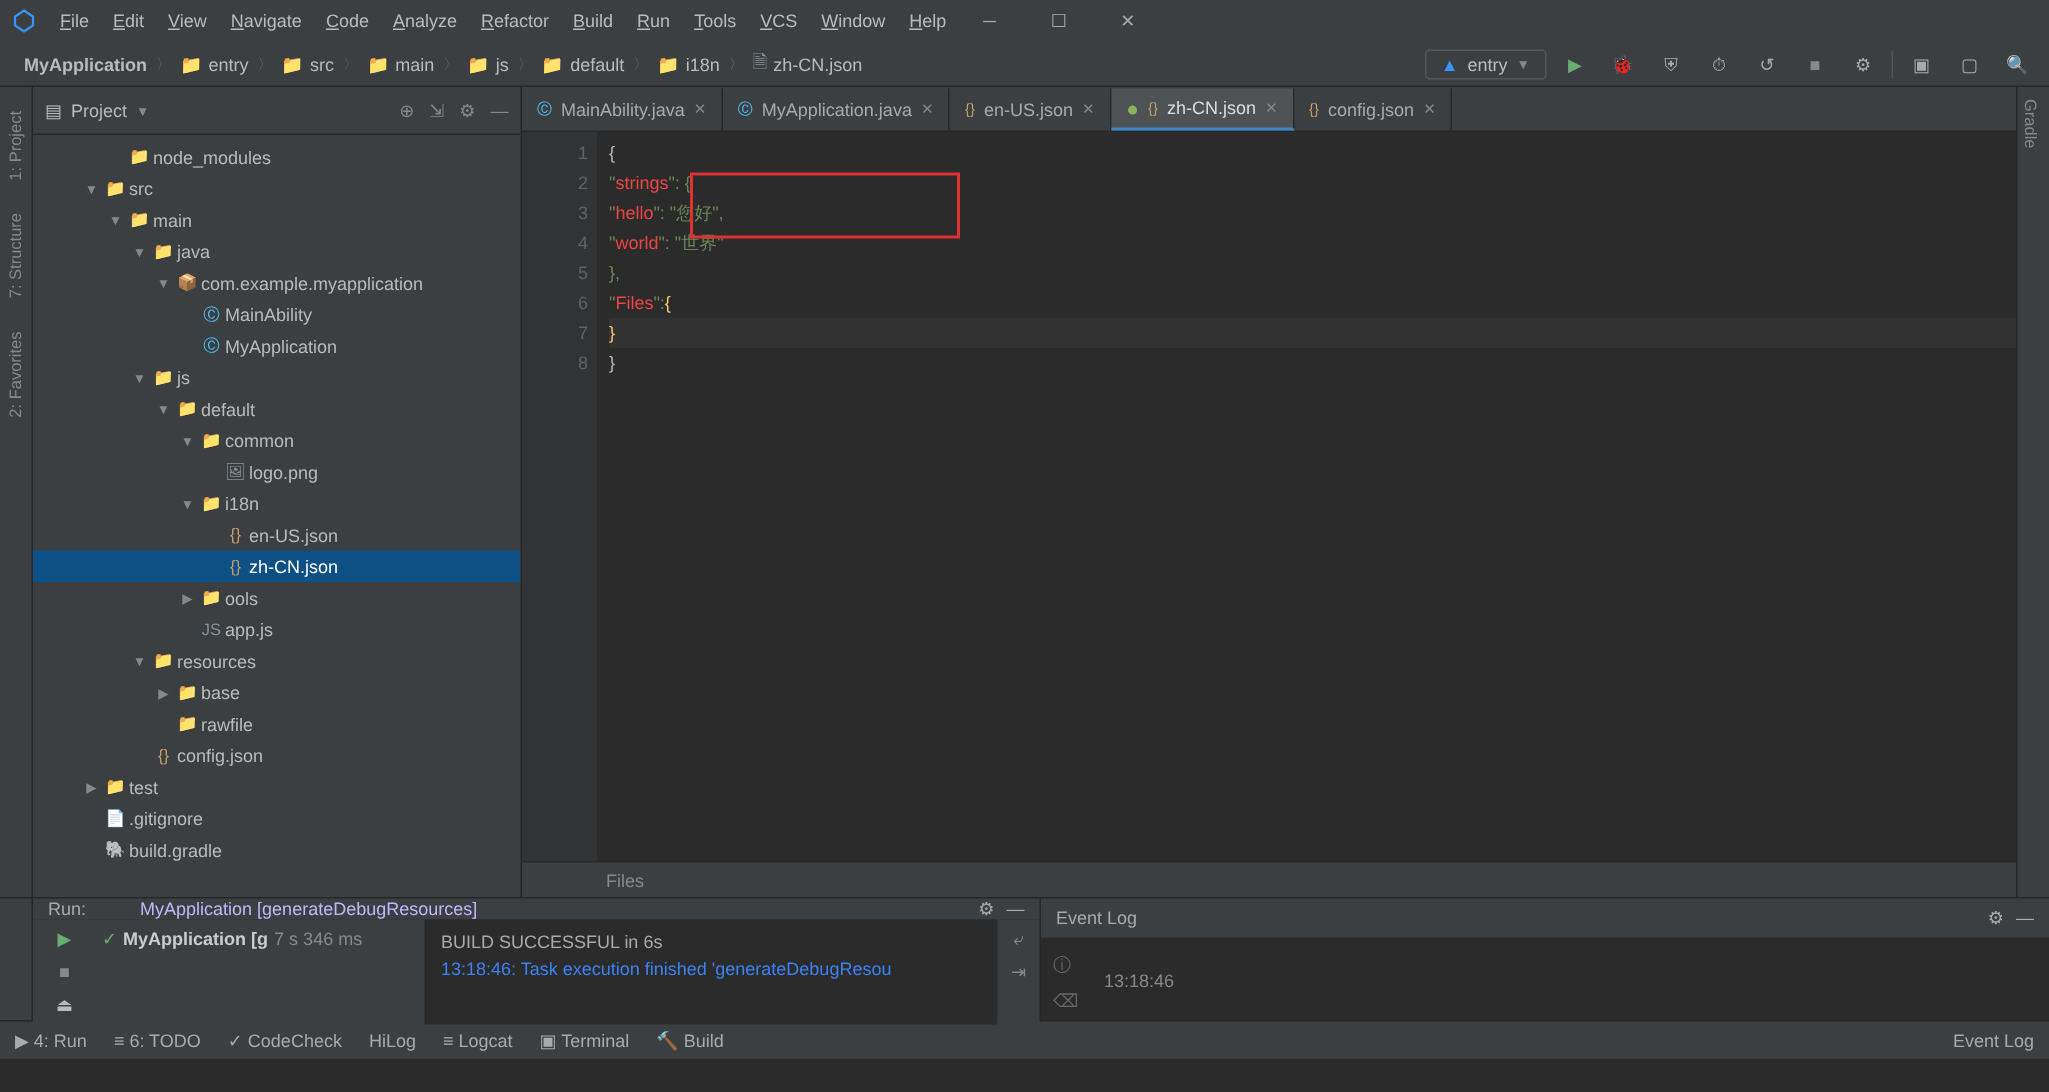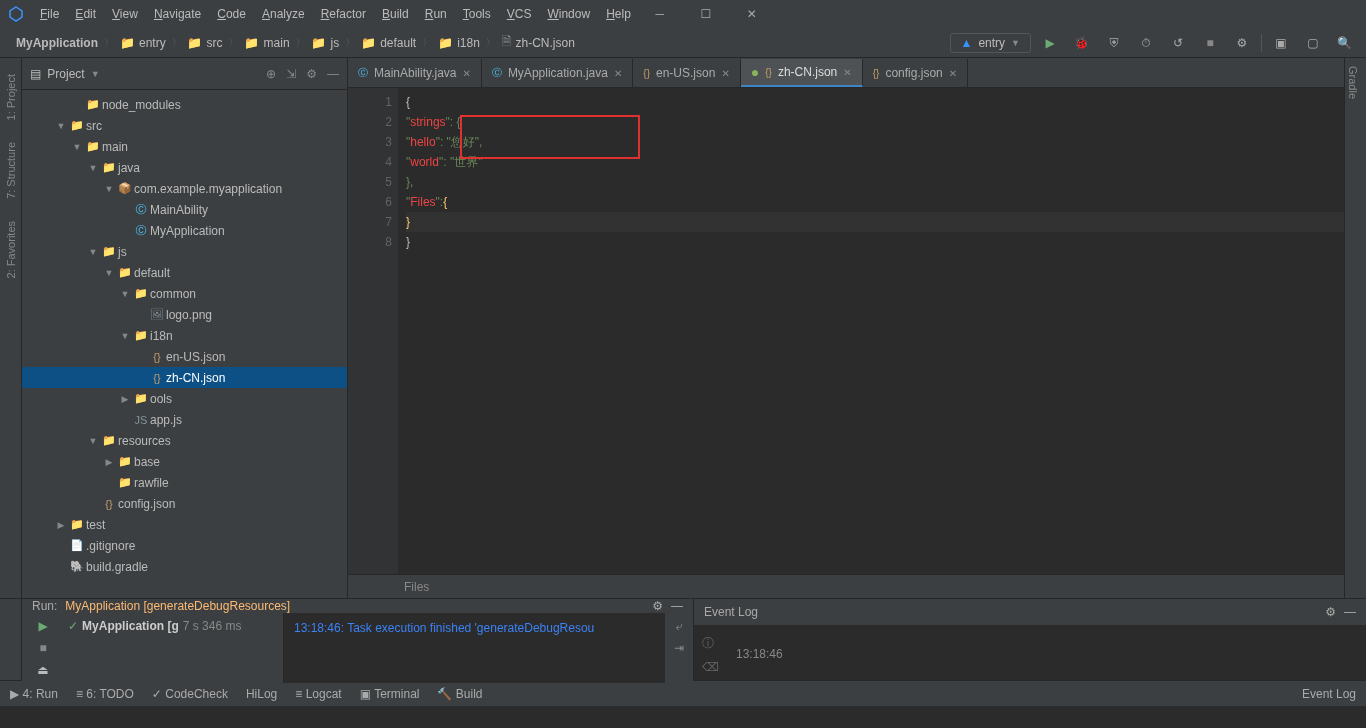--- a/index.html
+++ b/index.html
@@ -408,39 +408,40 @@
   <div class="rbar">
     <div class="vtab">Gradle</div>
   </div>
 </div>
 
 <div class="bottompanel">
   <div style="width:22px;background:#3c3f41;border-right:1px solid #272727;"></div>
   <div class="runpanel">
     <div class="panelhead">
       <span>Run:</span>
-      <span style="color:#fdba74;">MyApplication [generateDebugResources]</span>
+      <span style="color:#c4b5fd;margin-left:28px;">MyApplication [generateDebugResources]</span>
       <span class="spacer"></span>
       <span>⚙</span>
       <span>—</span>
     </div>
     <div class="runbody">
       <div class="runleft">
         <span style="color:#6aab73;">▶</span>
         <span style="color:#888;">■</span>
         <span>⏏</span>
       </div>
       <div class="runtree">
         <div style="display:flex;align-items:center;gap:4px;">
           <span style="color:#6aab73;">✓</span>
           <b>MyApplication [g</b>
           <span style="color:#888;">7 s 346 ms</span>
         </div>
       </div>
       <div class="runout">
+        <div>BUILD SUCCESSFUL in 6s</div>
         <div style="color:#3b82f6;">13:18:46: Task execution finished 'generateDebugResou</div>
       </div>
       <div style="width:28px;background:#3c3f41;display:flex;flex-direction:column;align-items:center;padding:6px 0;gap:8px;color:#888;">
         <span>⤶</span>
         <span>⇥</span>
       </div>
     </div>
   </div>
   <div class="eventpanel">
     <div class="panelhead">

